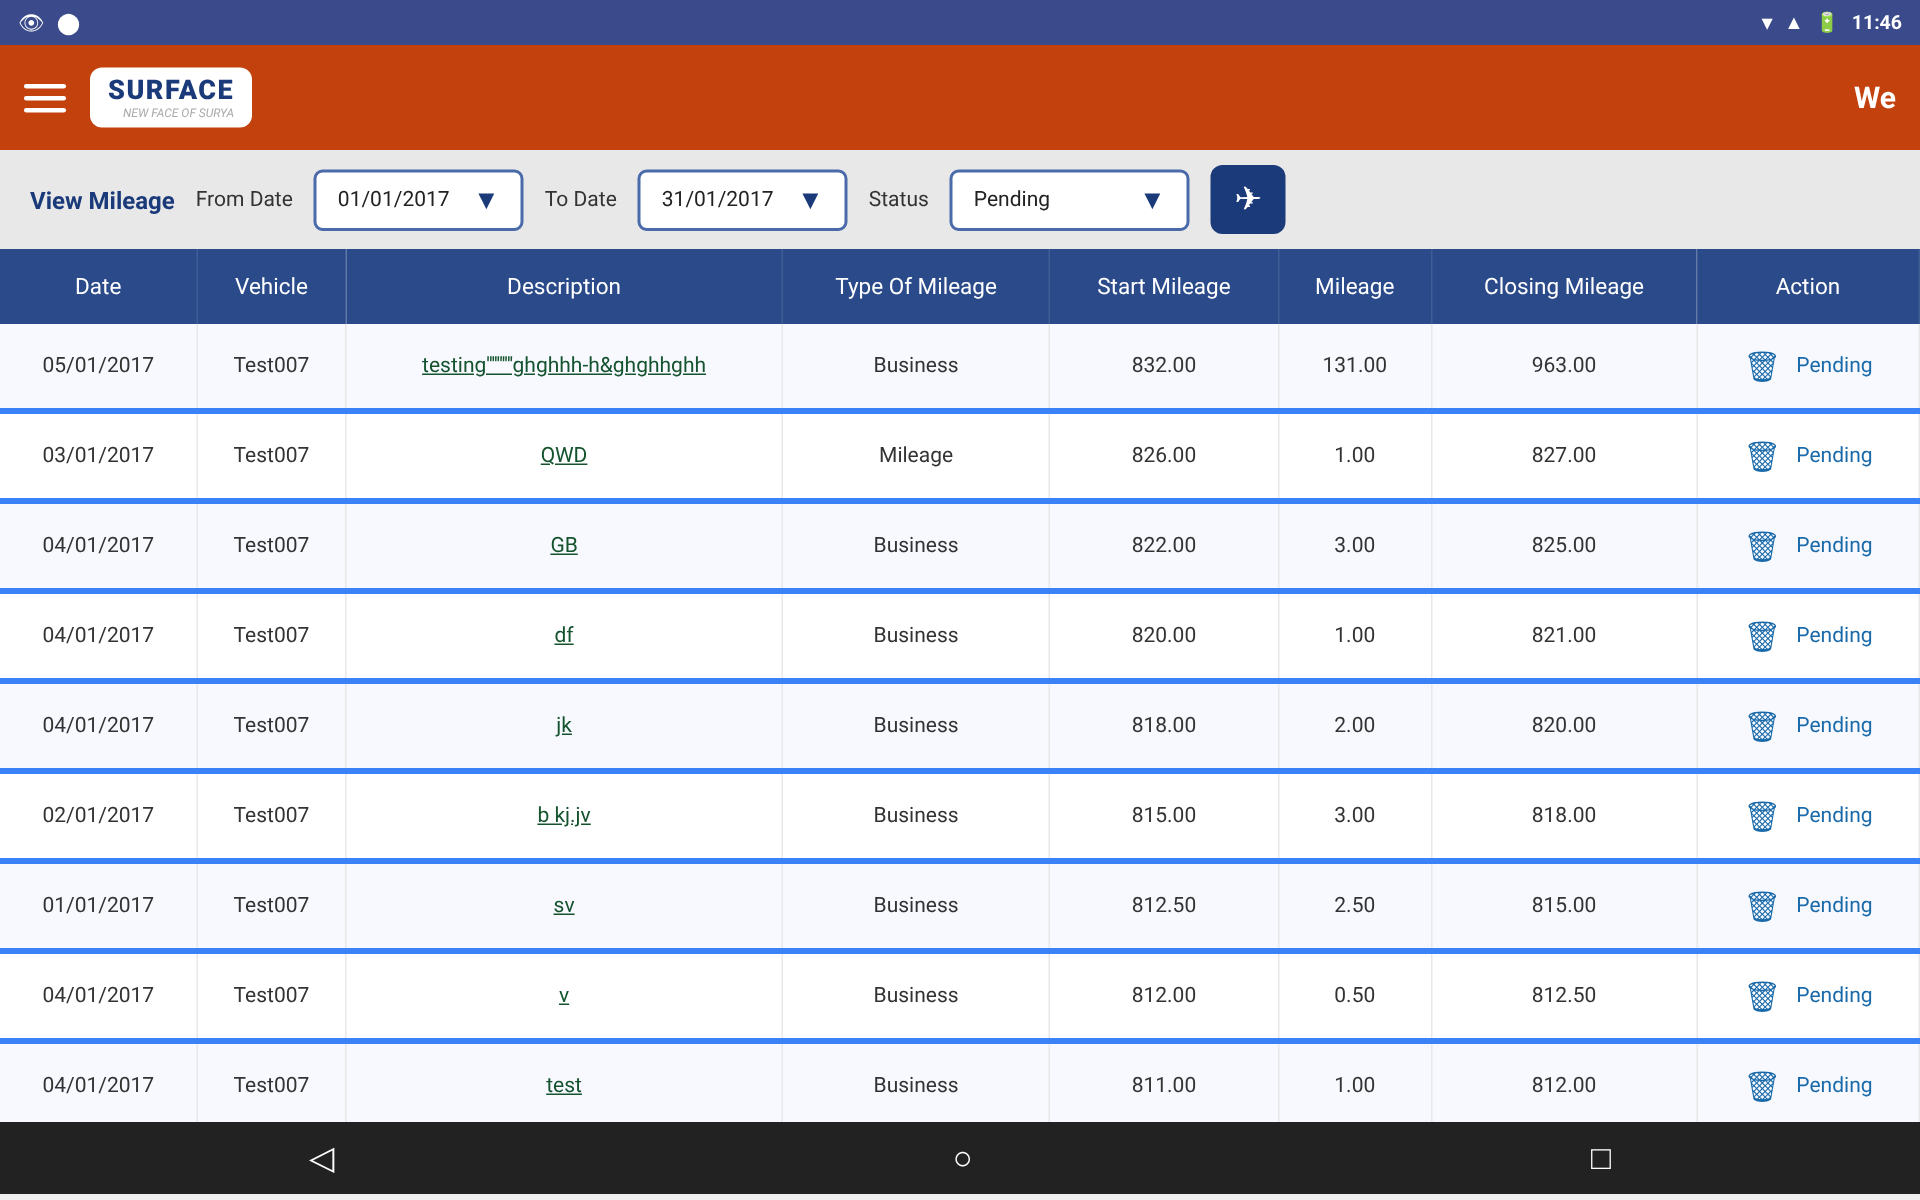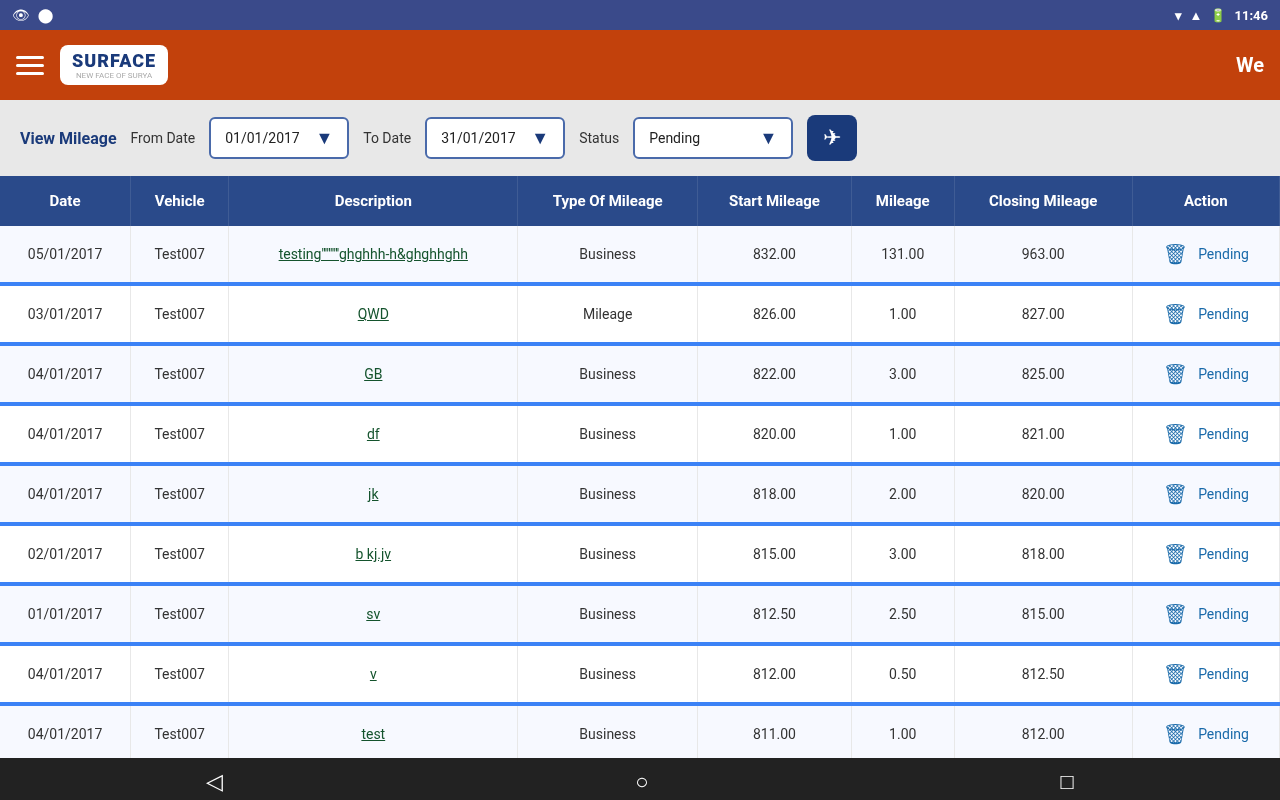--- a/index.html
+++ b/index.html
@@ -33,27 +33,27 @@
     .hamburger-icon span { display: block; width: 28px; height: 3px; background: white; border-radius: 2px; }
     .logo-box {
       background: white;
       border-radius: 8px;
       padding: 5px 12px;
       display: flex;
       align-items: center;
       justify-content: center;
     }
     .logo-text { font-size: 18px; font-weight: 900; color: #1a3a7a; letter-spacing: 1px; }
-    .logo-sub { font-size: 8px; color: #aaa; text-align: center; display: block; }
+    .logo-sub { font-size: 8px; color: #aaa; text-align: right; display: block; font-style: italic; }
     .navbar-right { color: white; font-size: 20px; font-weight: bold; }
 
     
     .filter-bar {
       width: 100%;
-      height: 76px;
+      height: 66px;
       background: #e8e8e8;
       display: flex;
       align-items: center;
       padding: 0 20px;
       gap: 14px;
     }
     .filter-label { font-size: 16px; font-weight: bold; color: #1a3a7a; white-space: nowrap; }
     .filter-date-label { font-size: 14px; color: #333; white-space: nowrap; }
     .filter-select {
       background: white;
@@ -106,21 +106,21 @@
       border-collapse: collapse;
     }
     thead tr {
       background: #2a4a8a;
       color: white;
     }
     thead th {
       padding: 16px 10px;
       text-align: center;
       font-size: 15px;
-      font-weight: 700;
+      font-weight: 400;
       border-right: 1px solid rgba(255,255,255,0.1);
     }
     tbody tr {
       background: white;
       border-bottom: 4px solid #3b82f6;
     }
     tbody tr:nth-child(odd) { background: #f7f9ff; }
     tbody td {
       padding: 16px 10px;
       text-align: center;

